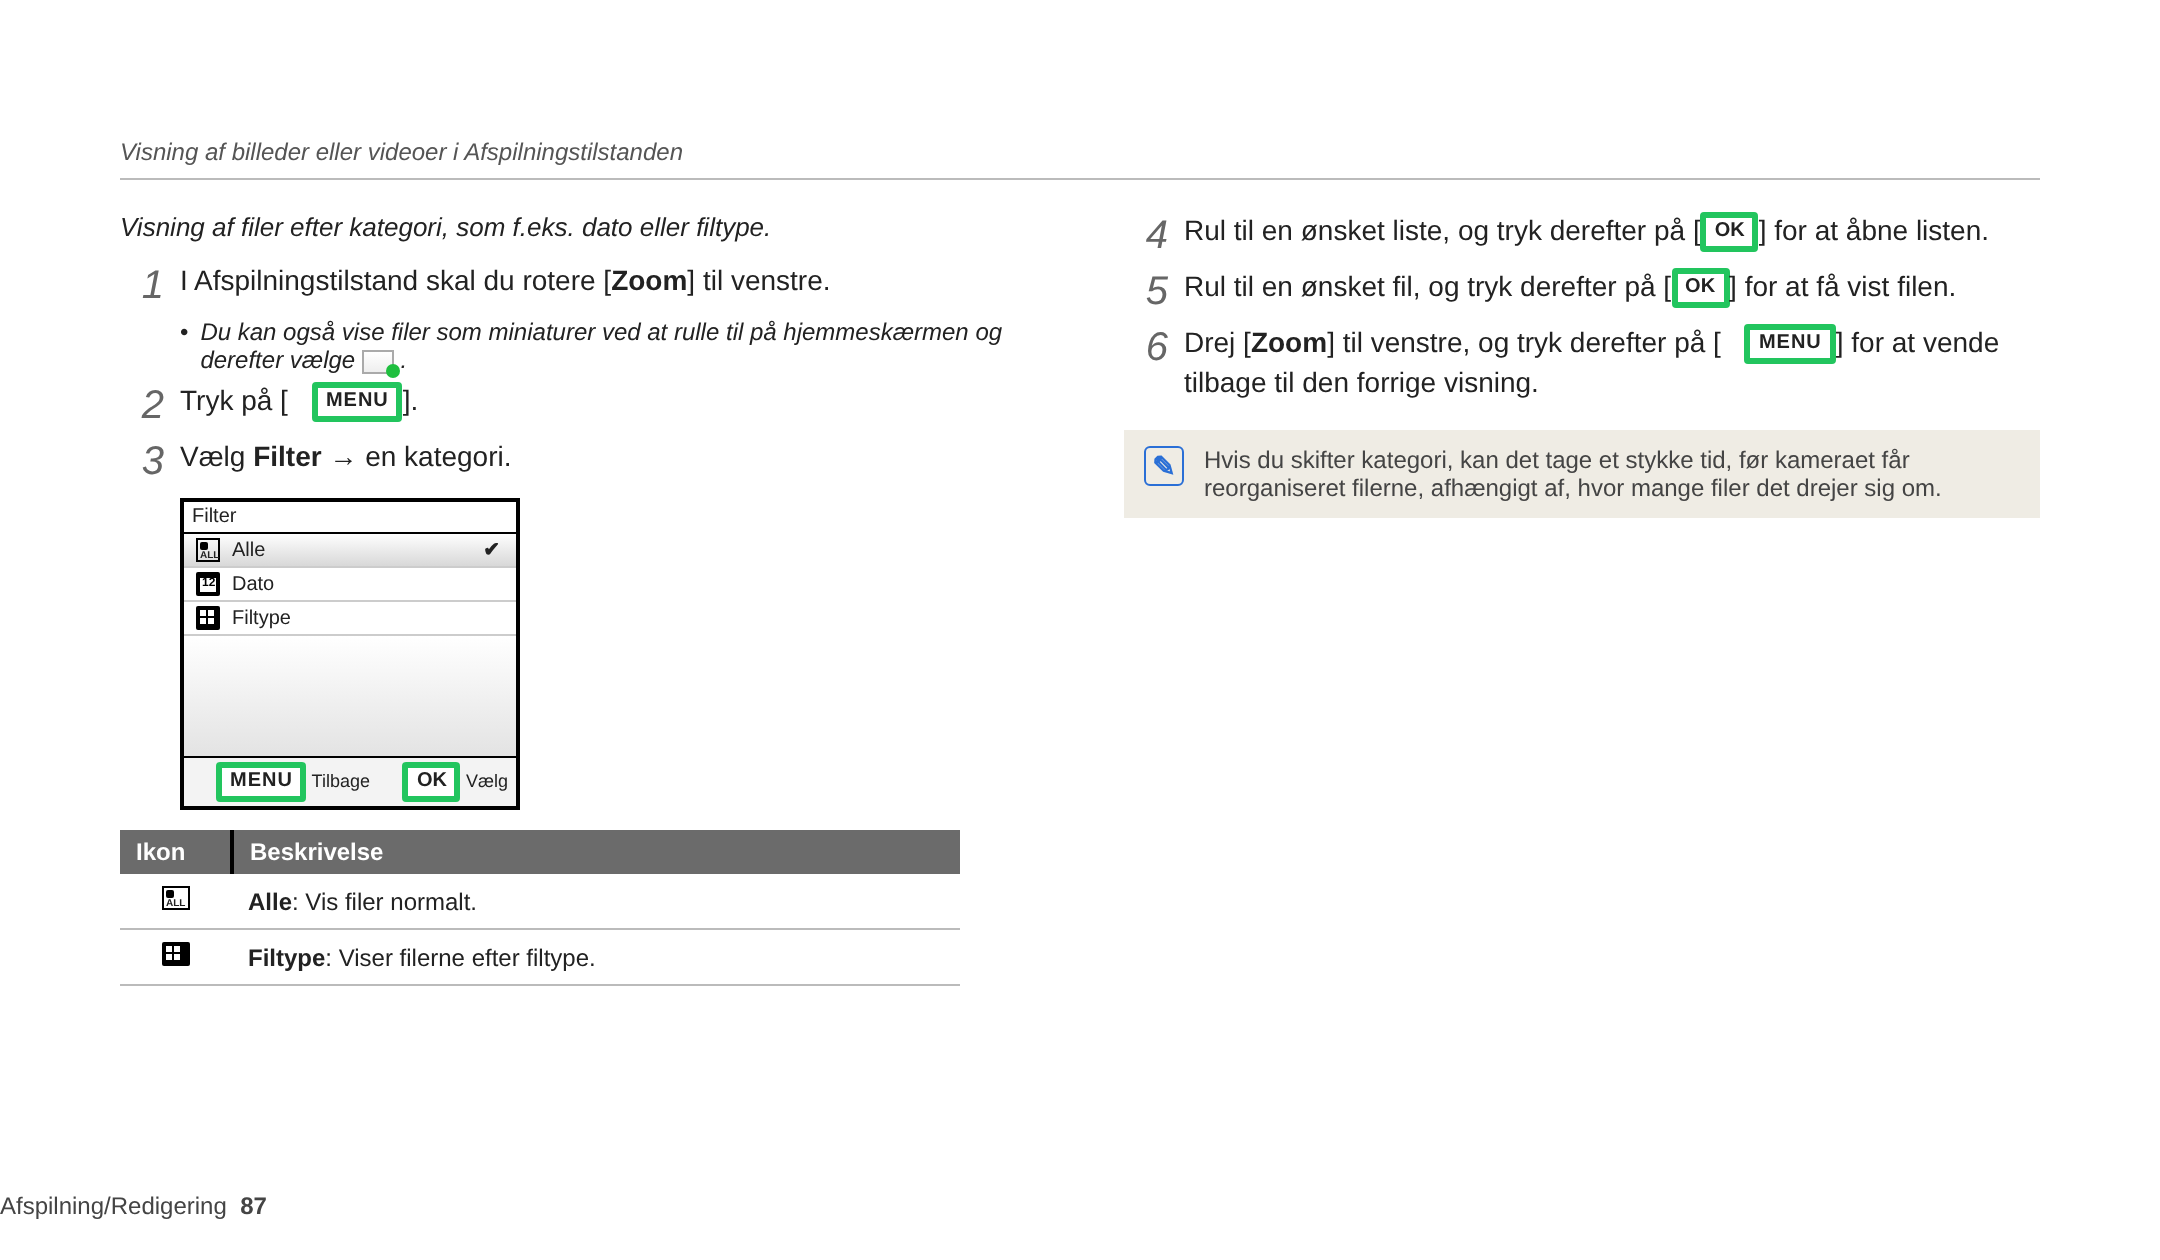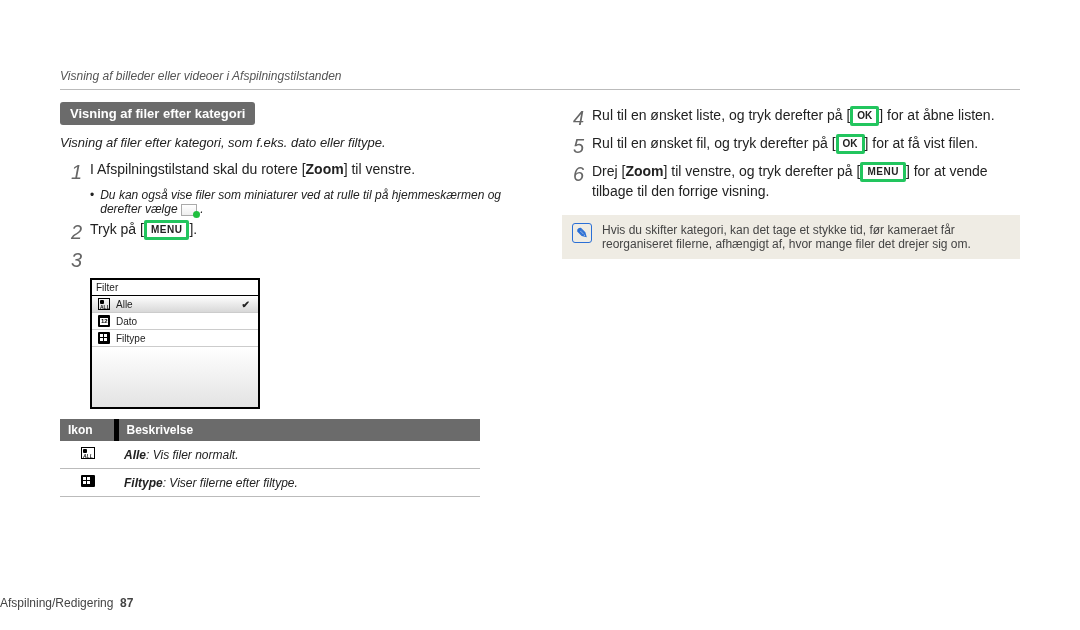--- a/index.html
+++ b/index.html
@@ -67,21 +67,21 @@
     display: inline-block;
     border: 3px solid #22c55e;
     padding: 0 4px;
     font-size: 10px;
     font-weight: bold;
     line-height: 14px;
     vertical-align: middle;
     border-radius: 2px;
     background:#fff;
   }
-  .menu-key { letter-spacing: 0.5px; }
+  .menu-key { letter-spacing: 0.5px; margin-left: 12px; }
 
   .album-chip {
     display: inline-block;
     width: 16px; height: 12px;
     background: linear-gradient(#fff,#eee);
     border:1px solid #aaa;
     vertical-align: middle;
     position:relative;
   }
   .album-chip::after{
@@ -141,27 +141,26 @@
     margin-top: 6px;
   }
   table.desc th {
     background: #6b6b6b;
     color:#fff;
     text-align:left;
     padding:4px 8px;
     font-size:12px;
     font-weight:bold;
   }
-  table.desc th:first-child { width:56px; border-right:5px solid #000000;}
+  table.desc th:first-child { width:56px; border-right:2px solid #000000;}
   table.desc td {
     padding:6px 8px;
     font-size:12px;
     border-bottom:1px solid #bbb;
     vertical-align: middle;
-    font-style: italic;
   }
   table.desc td.ic { text-align:center; }
 
   
   .note {
     display:flex;
     gap:10px;
     background:#efece4;
     padding:8px 10px;
     margin-top:14px;
@@ -184,37 +183,37 @@
 </style>
 </head>
 <body>
 
 <div class="page-header">Visning af billeder eller videoer i Afspilningstilstanden</div>
 <hr class="header-rule">
 
 <div class="columns">
 
   <div class="col">
-    <div class="subheading">Visning af filer efter kategori</div>
     <div class="lead">Visning af filer efter kategori, som f.eks. dato eller filtype.</div>
 
     <ul class="steps" id="steps-left">
         <li class="step">
           <span class="step-num">1</span>
           <span class="step-body">I Afspilningstilstand skal du rotere [<span class="bold">Zoom</span>] til venstre.</span>
         </li>
         <div class="bullet">
           <span class="bullet-body">Du kan også vise filer som miniaturer ved at rulle til <span class="bold"><album></album></span> på hjemmeskærmen og derefter vælge <span class="album-chip"></span> .</span>
         </div>
         <li class="step">
           <span class="step-num">2</span>
           <span class="step-body">Tryk på [<span class="key menu-key">MENU</span>].</span>
         </li>
         <li class="step">
           <span class="step-num">3</span>
+          <span class="step-body">Vælg <span class="bold">Filter</span> → en kategori.</span>
         </li>
       </ul>
 
     
     <div class="camera-screen">
       <div class="cs-title">Filter</div>
       <div id="cs-rows">
           <div class="cs-row selected">
             <span class="cs-icon">
               <span class="ic-all"></span>
@@ -228,20 +227,30 @@
             <span>Dato</span>
           </div>
           <div class="cs-row">
             <span class="cs-icon">
               <span class="ic-type"></span>
             </span>
             <span>Filtype</span>
           </div>
         </div>
       <div class="cs-empty"></div>
+      <div class="cs-footer">
+        <span>
+          <span class="key menu-key">MENU</span>
+          <span>Tilbage</span>
+        </span>
+        <span>
+          <span class="key">OK</span>
+          <span>Vælg</span>
+        </span>
+      </div>
     </div>
 
     <table class="desc">
       <thead>
         <tr>
           <th>Ikon</th>
           <th>Beskrivelse</th>
         </tr>
       </thead>
       <tbody id="desc-rows">

